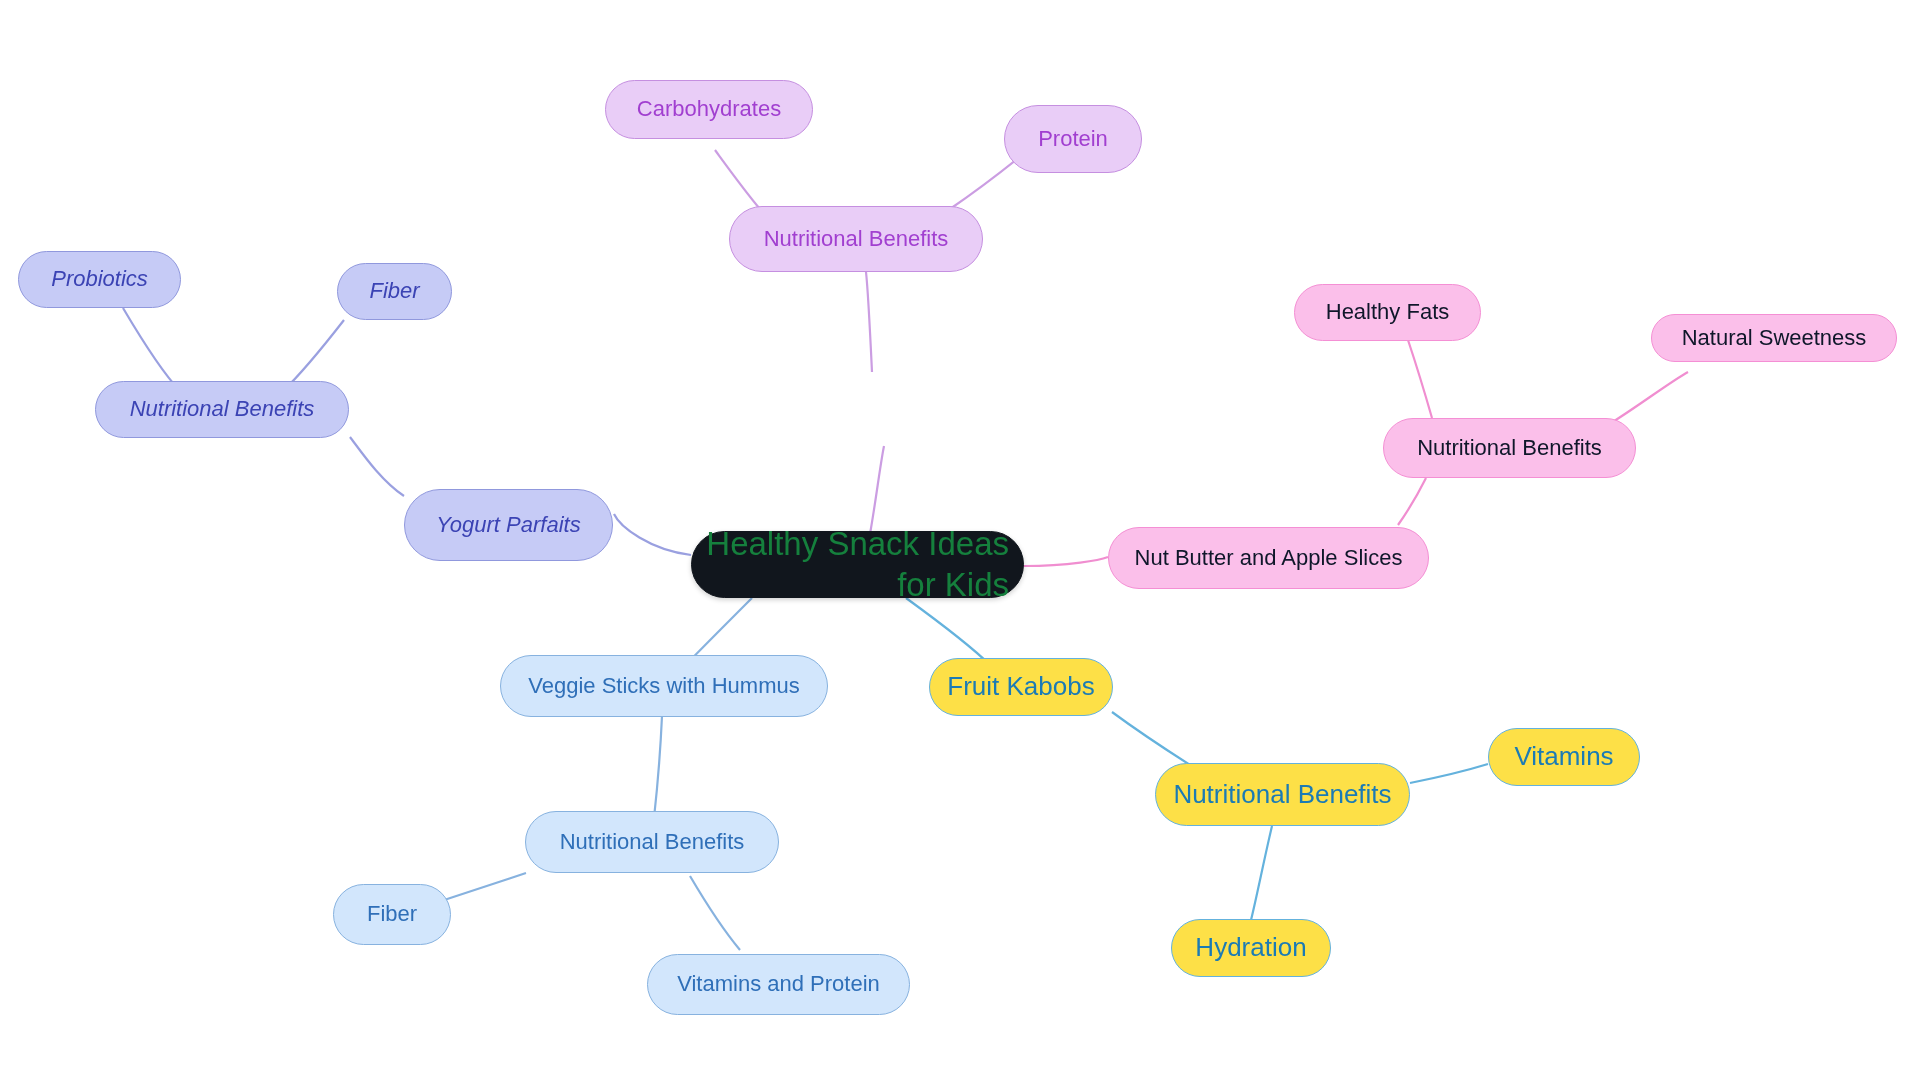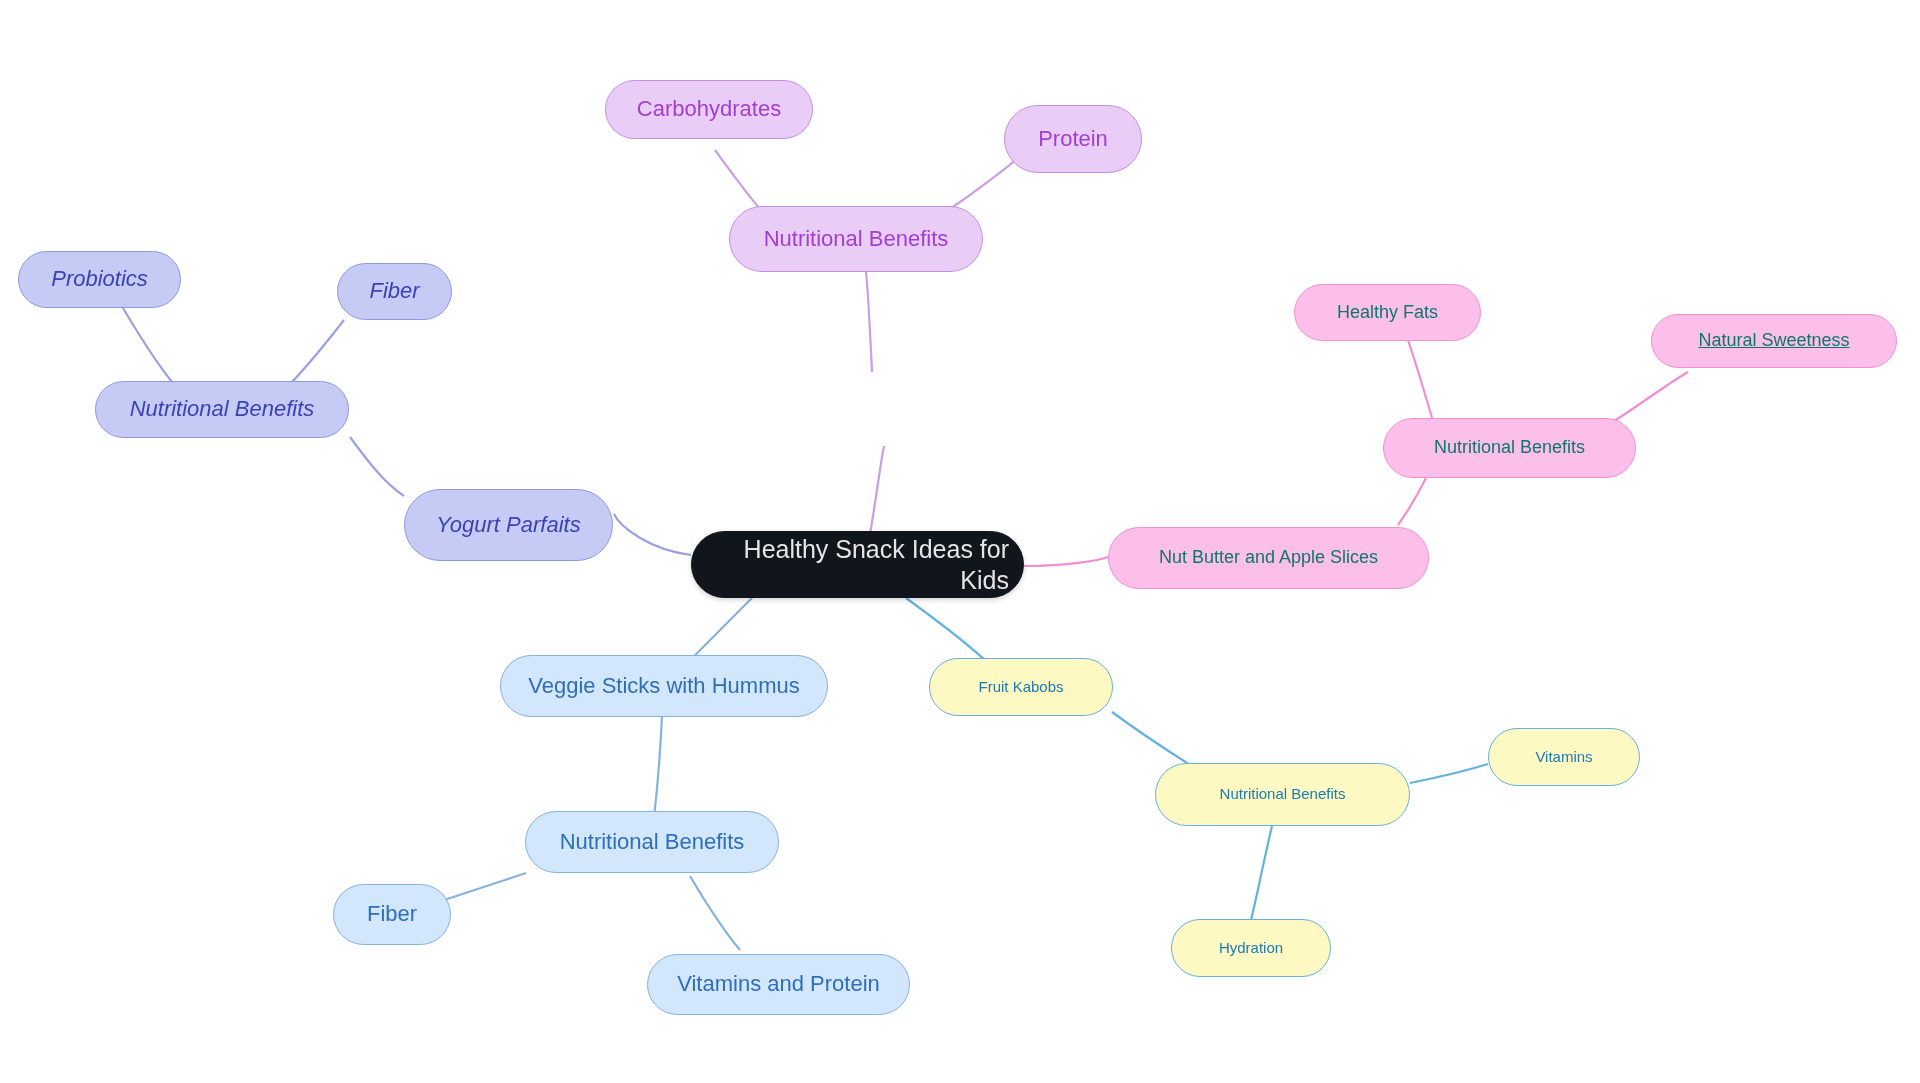--- a/index.html
+++ b/index.html
@@ -44,22 +44,22 @@
     border-width: 1.4px;
     line-height: 1.22;
     white-space: pre-line;
     padding: 0 14px;
   }
 
   
   .node.root {
     background: #11161d;
     border-color: #11161d;
-    color: #e5e5e5;
-    font-size: 25px;
+    color: #15803d;
+    font-size: 33px;
     border-radius: 34px;
     box-shadow: 0 2px 5px rgba(0,0,0,0.18);
   }
 
   
   .node.periwinkle {
     background: #c6cbf6;
     border-color: #9098dd;
     color: #3b43b4;
     font-size: 22px;
@@ -71,30 +71,30 @@
     background: #e9cdf7;
     border-color: #c58fe0;
     color: #a13fd0;
     font-size: 22px;
   }
 
   
   .node.pink {
     background: #fbbfea;
     border-color: #f48fd4;
-    color: #0f766e;
-    font-size: 18px;
+    color: #0f172a;
+    font-size: 22px;
   }
 
   
   .node.cyan {
-    background: #fef9c3;
+    background: #fde047;
     border-color: #64b2dd;
     color: #1b7bb5;
-    font-size: 15px;
+    font-size: 26px;
   }
 
   
   .node.lightblue {
     background: #d2e6fc;
     border-color: #87b2df;
     color: #2f6fb8;
     font-size: 22px;
   }
 </style>
@@ -169,21 +169,21 @@
   </div>
 
   <div class="node pink" style="left:1383px; top:418px; width:253px; height:60px;">
     <span>Nutritional Benefits</span>
   </div>
 
   <div class="node pink" style="left:1294px; top:284px; width:187px; height:57px;">
     <span>Healthy Fats</span>
   </div>
 
-  <div class="node pink" style="left:1651px; top:314px; width:246px; height:54px;text-decoration:underline;">
+  <div class="node pink" style="left:1651px; top:314px; width:246px; height:48px;">
     <span>Natural Sweetness</span>
   </div>
 
   <div class="node cyan" style="left:929px; top:658px; width:184px; height:58px;">
     <span>Fruit Kabobs</span>
   </div>
 
   <div class="node cyan" style="left:1155px; top:763px; width:255px; height:63px;">
     <span>Nutritional Benefits</span>
   </div>

